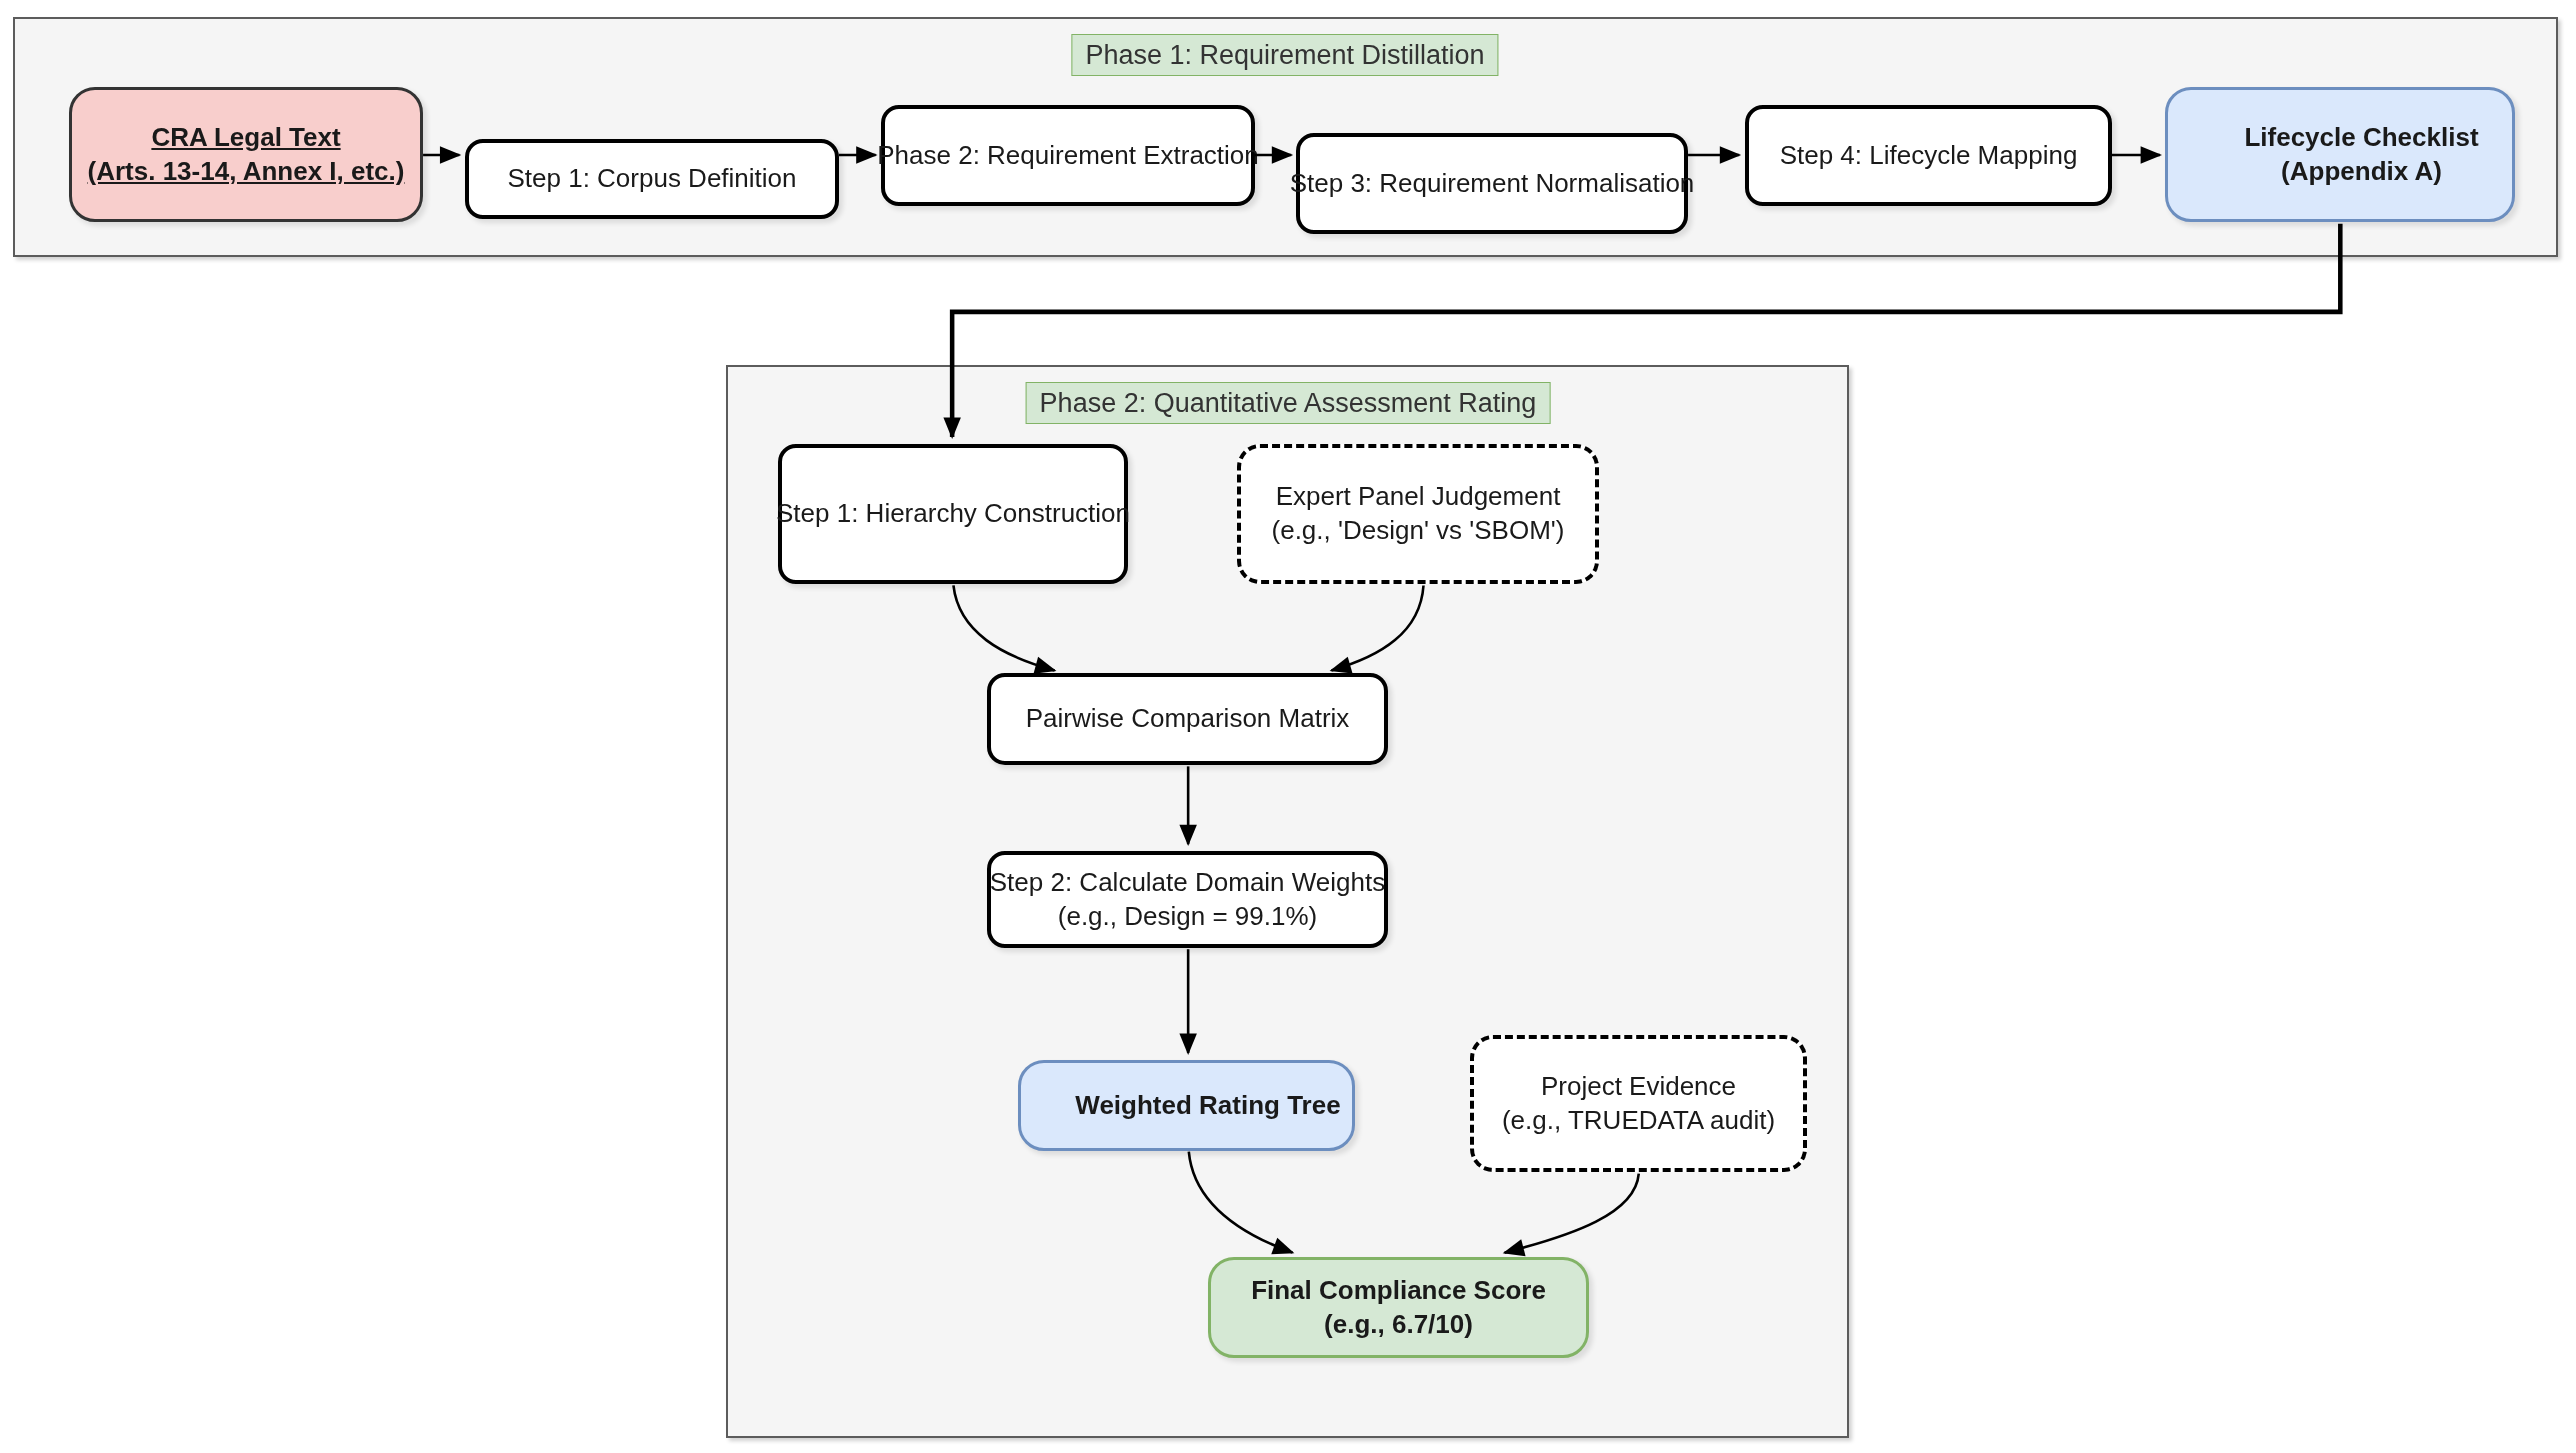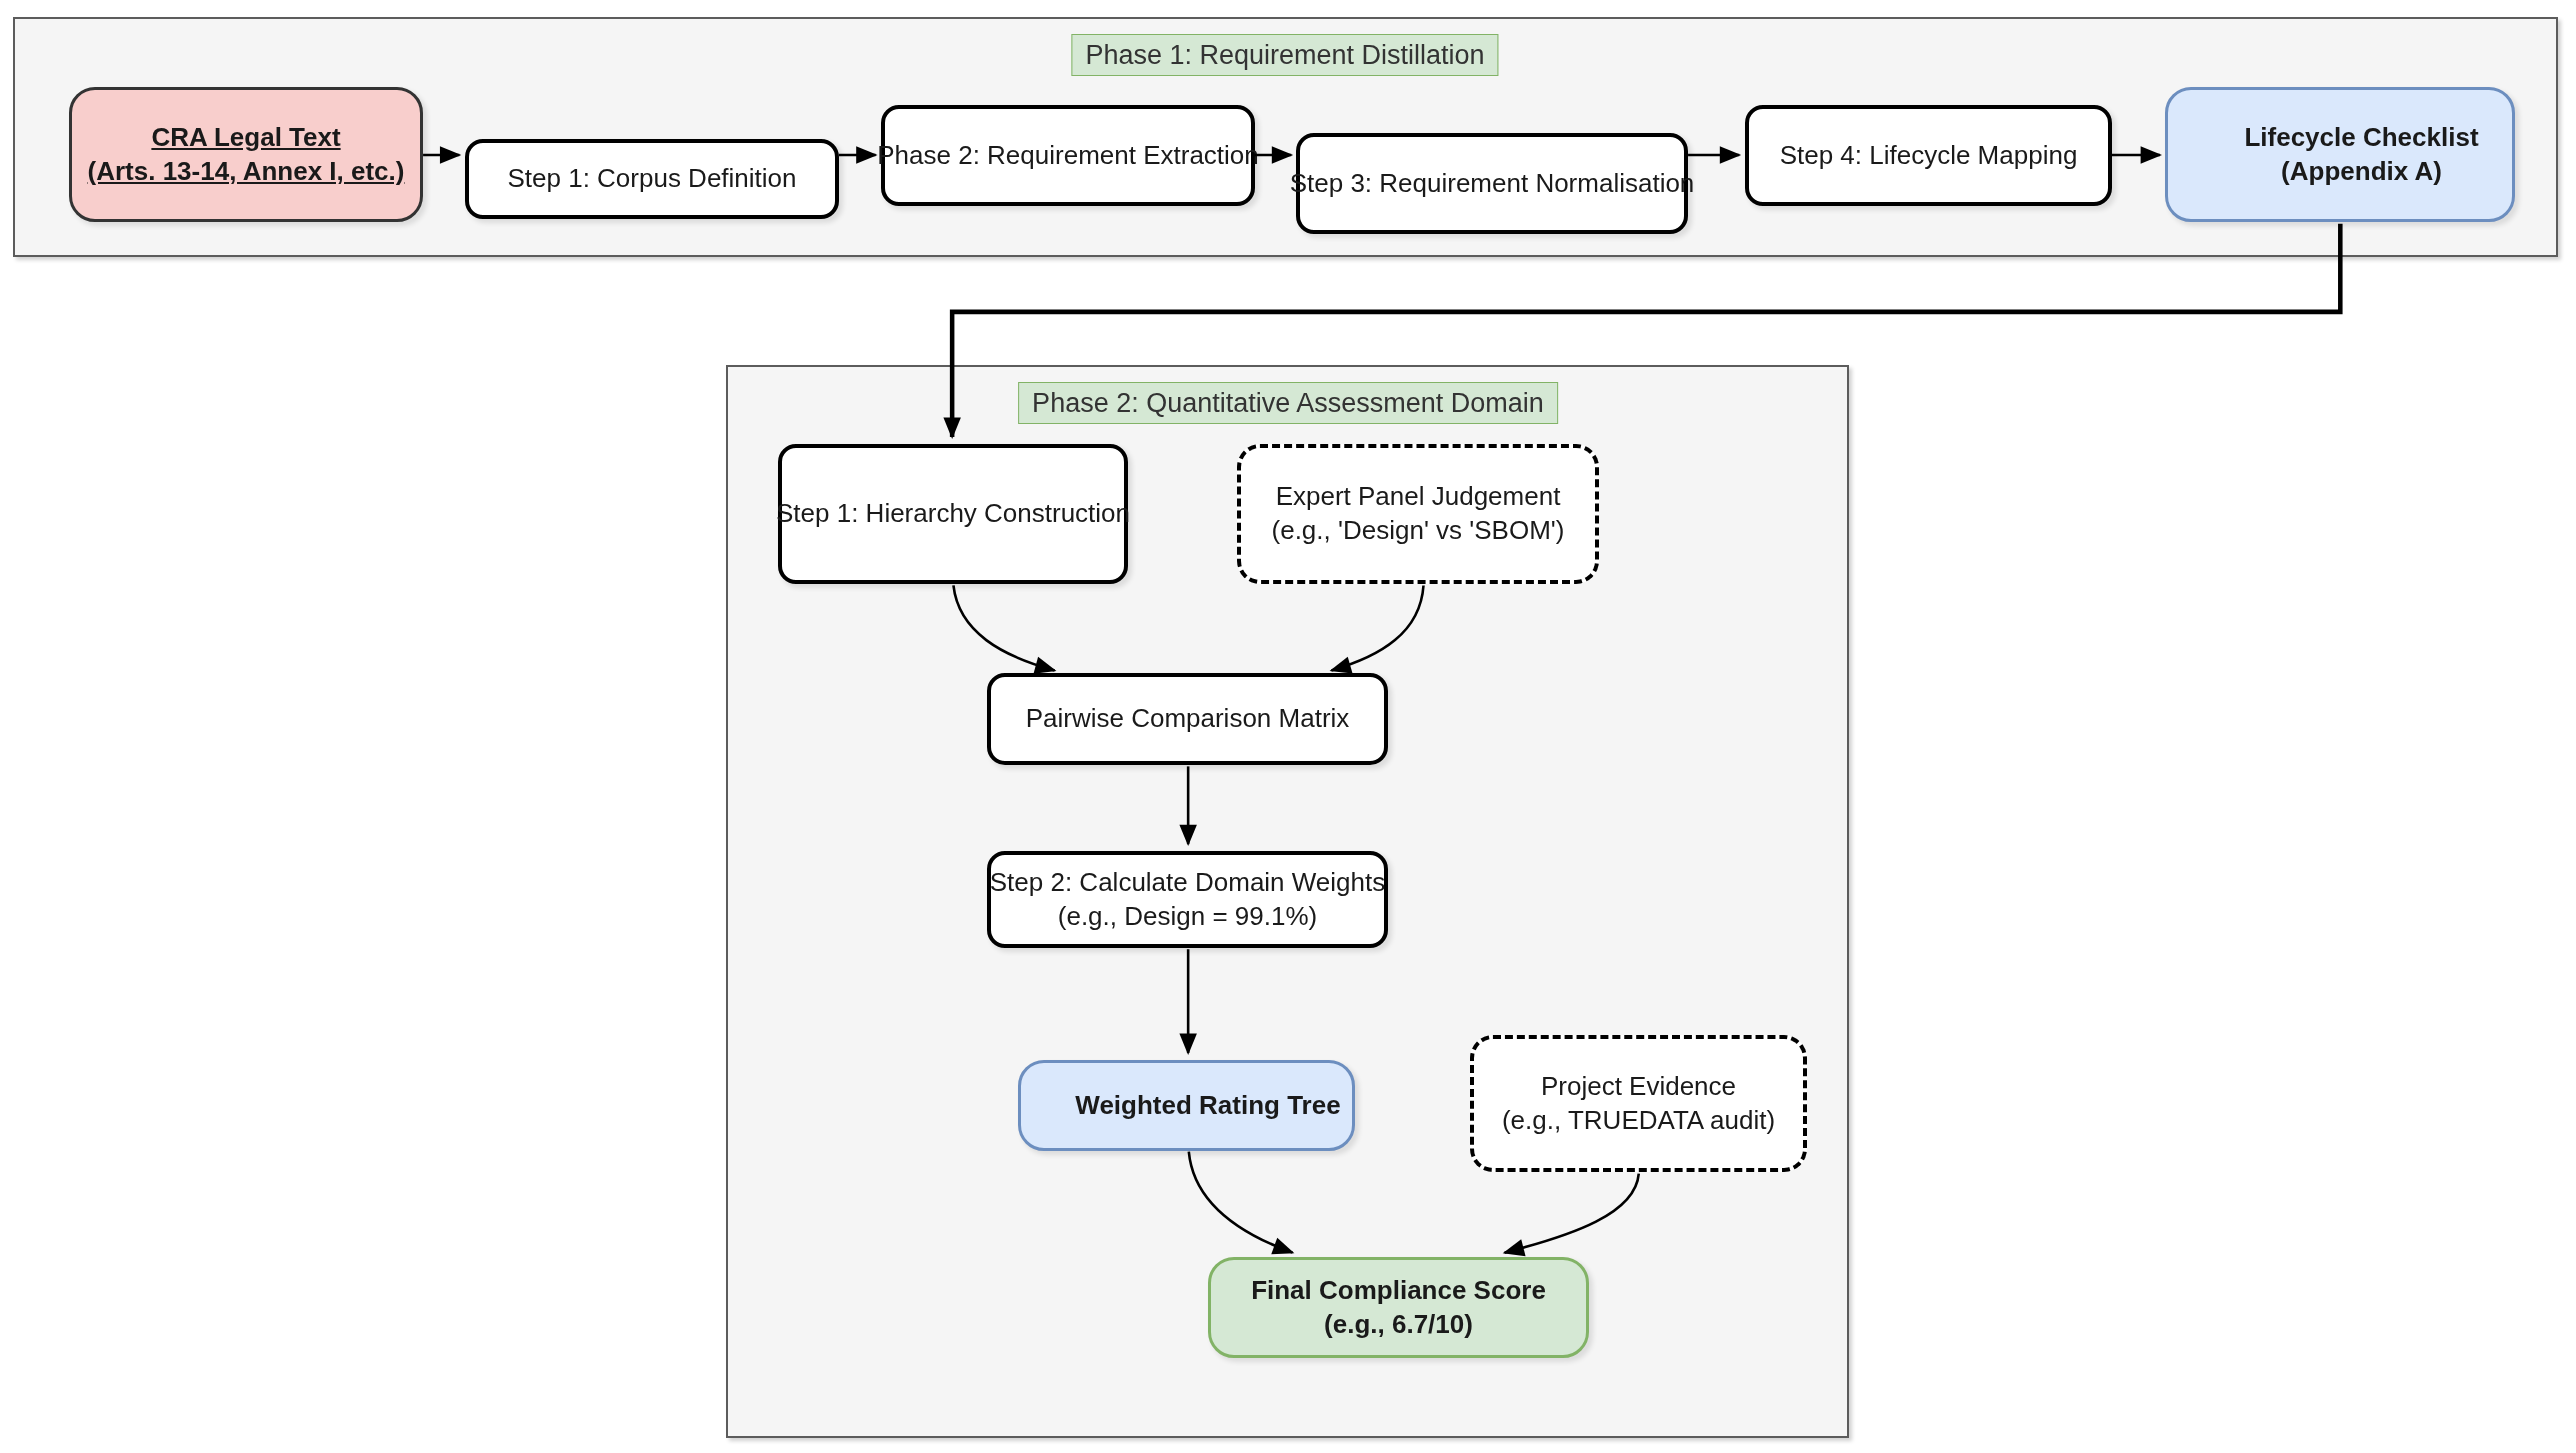--- a/index.html
+++ b/index.html
@@ -118,21 +118,21 @@
 </head>
 <body>
 
 <div id="canvas">
 
   <div class="phase-box" id="phase1-box"></div>
 
   <div class="phase-box" id="phase2-box"></div>
 
   <div class="phase-label" id="phase1-label">Phase 1: Requirement Distillation</div>
-  <div class="phase-label" id="phase2-label">Phase 2: Quantitative Assessment Domain</div>
+  <div class="phase-label" id="phase2-label">Phase 2: Quantitative Assessment Rating</div>
 
   <div class="node pink bold" id="node-cra">
     <div class="line">CRA Legal Text</div>
     <div class="line">(Arts. 13-14, Annex I, etc.)</div>
   </div>
   <div class="node" id="node-step1">
     <div class="line">Step 1: Corpus Definition</div>
 
   </div>
   <div class="node" id="node-step2">

